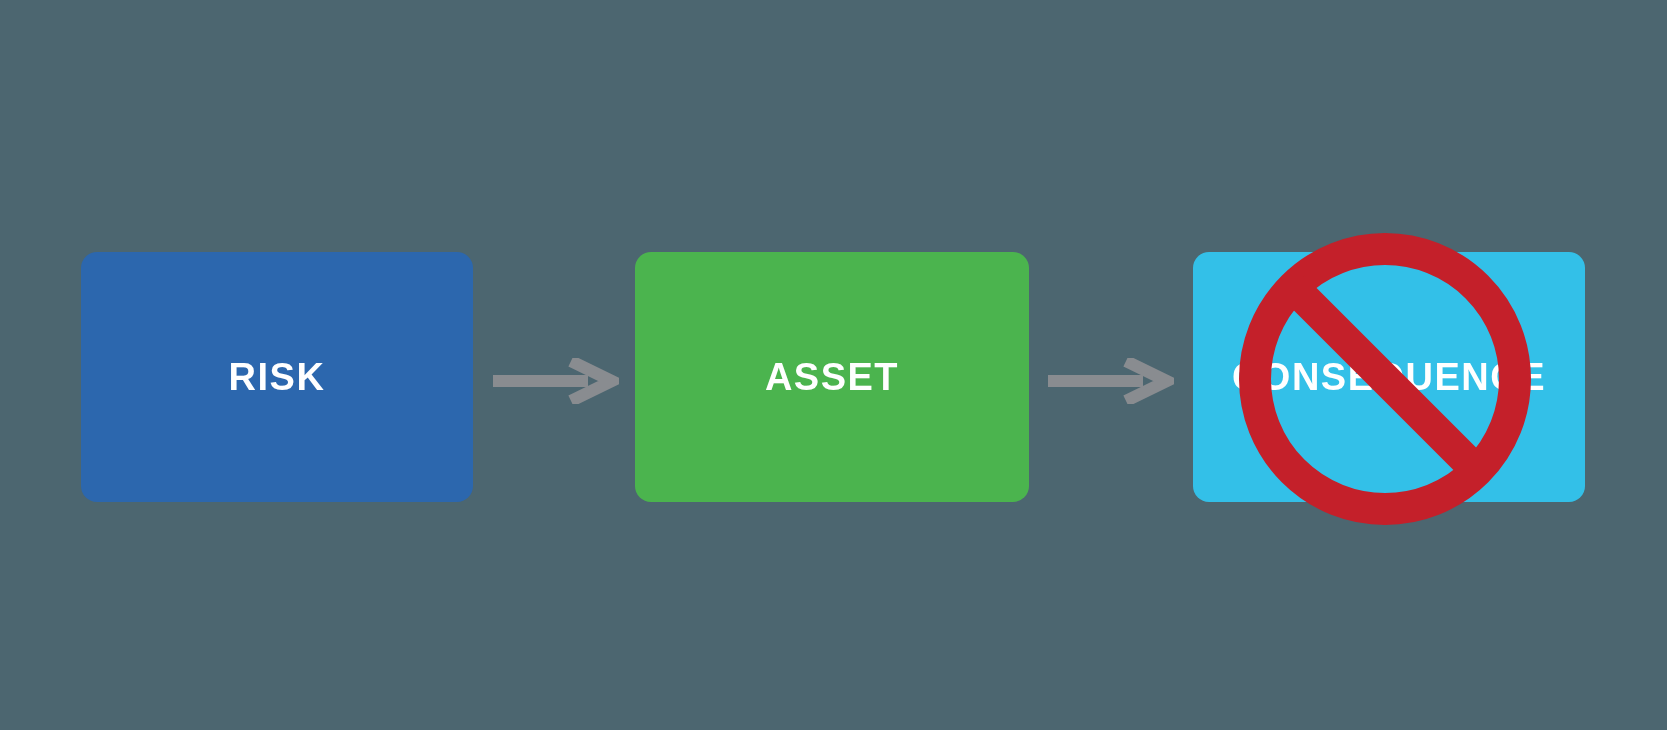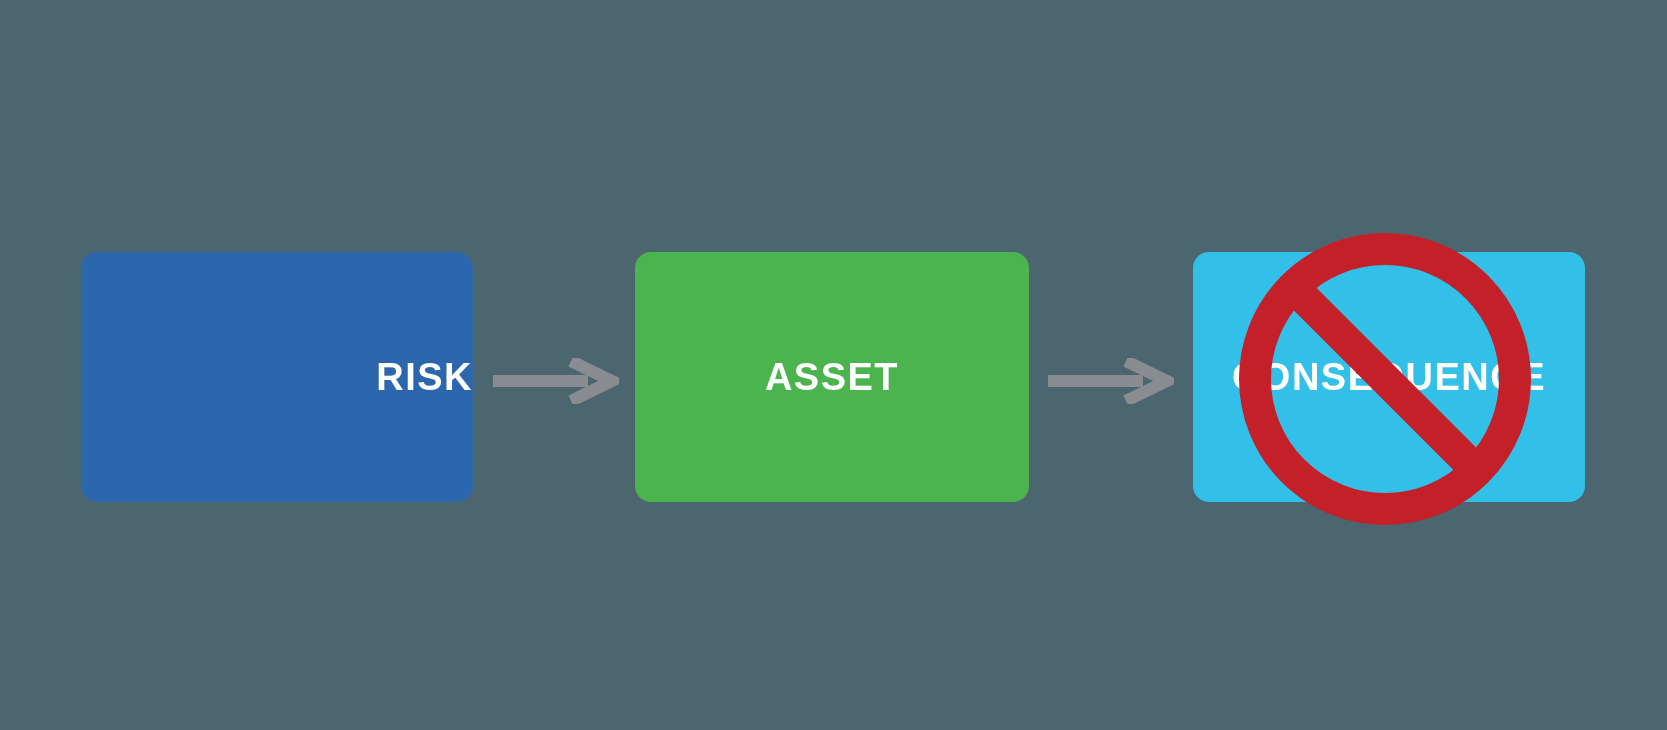--- a/index.html
+++ b/index.html
@@ -22,21 +22,21 @@
     flex-direction: column;
     align-items: center;
     justify-content: center;
     text-align: center;
     color: #ffffff;
     font-weight: 700;
     font-size: 38px;
     line-height: 47px;
     letter-spacing: 1.5px;
   }
-  .node-risk        { left: 81px;   width: 392px; background: #2c67ae; align-items: flex-end; }
+  .node-risk        { left: 81px;   width: 392px; background: #2c67ae; }
   .node-asset       { left: 635px;  width: 394px; background: #4bb44e; }
   .node-consequence { left: 1193px; width: 392px; background: #33c0e8; }
   .arrow {
     position: absolute;
     top: 358px;
     width: 126px; height: 46px;
   }
   .arrow-1 { left: 493px; }
   .arrow-2 { left: 1048px; }
   .no-symbol {

